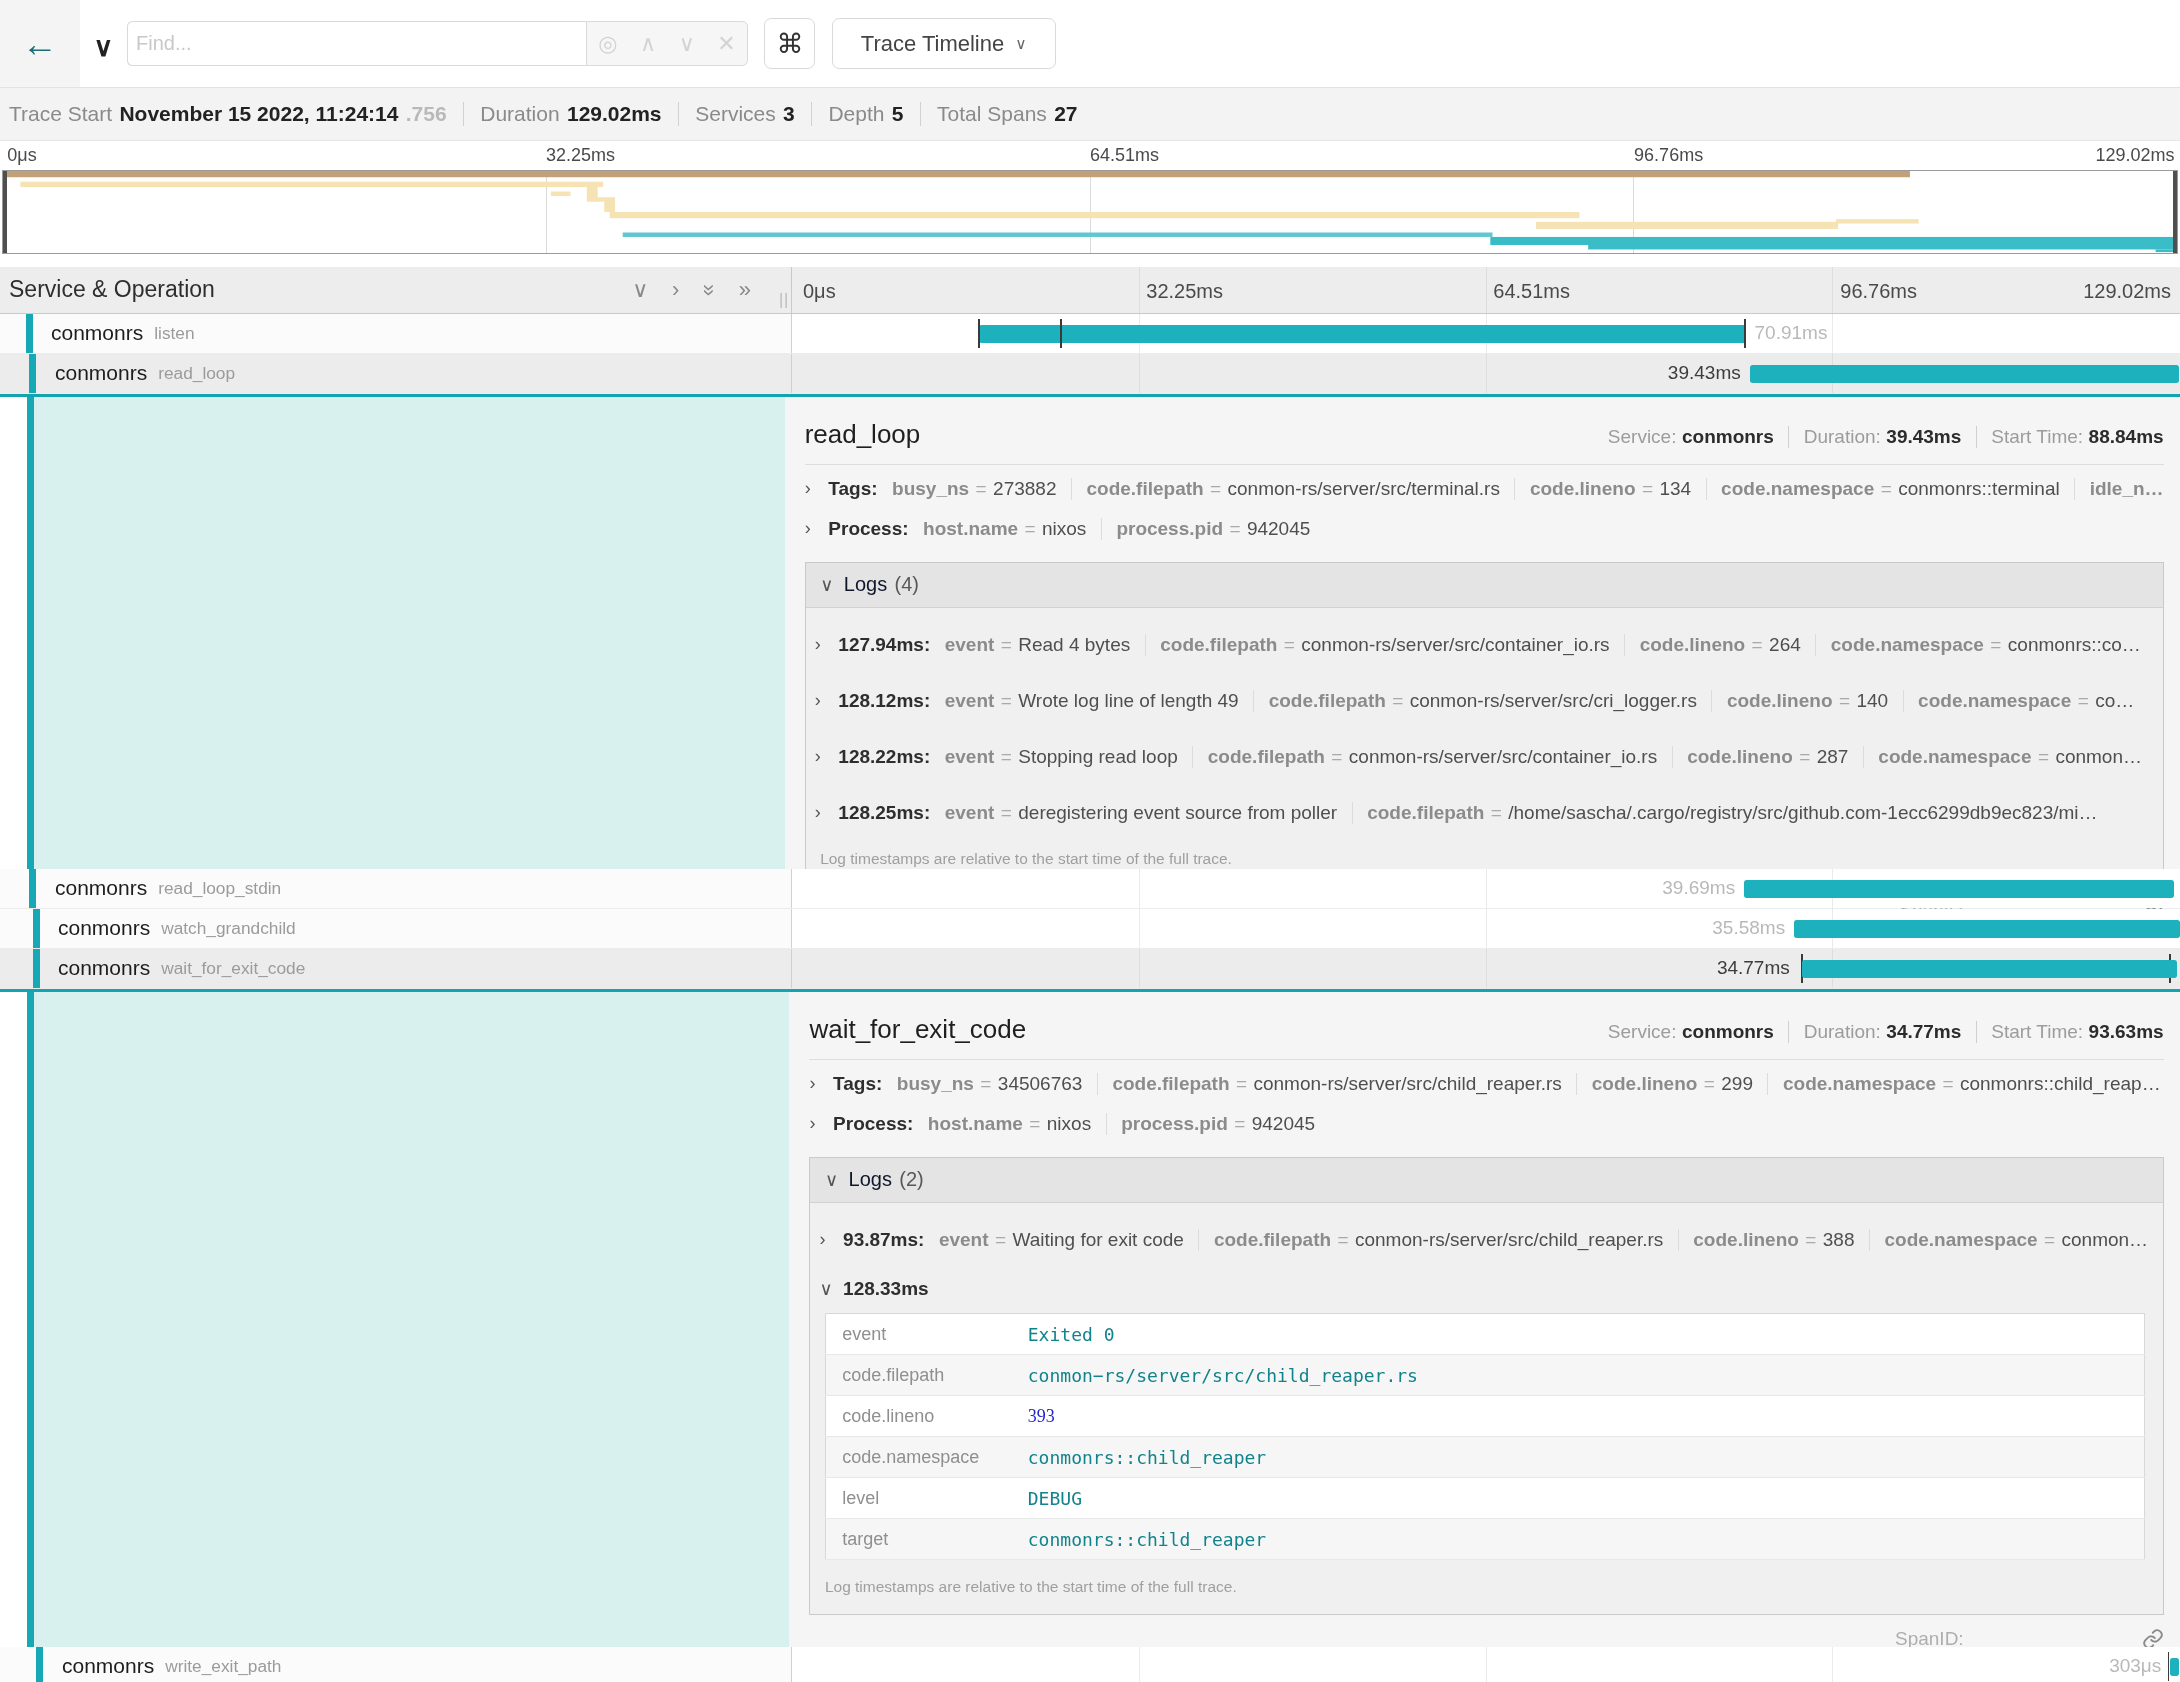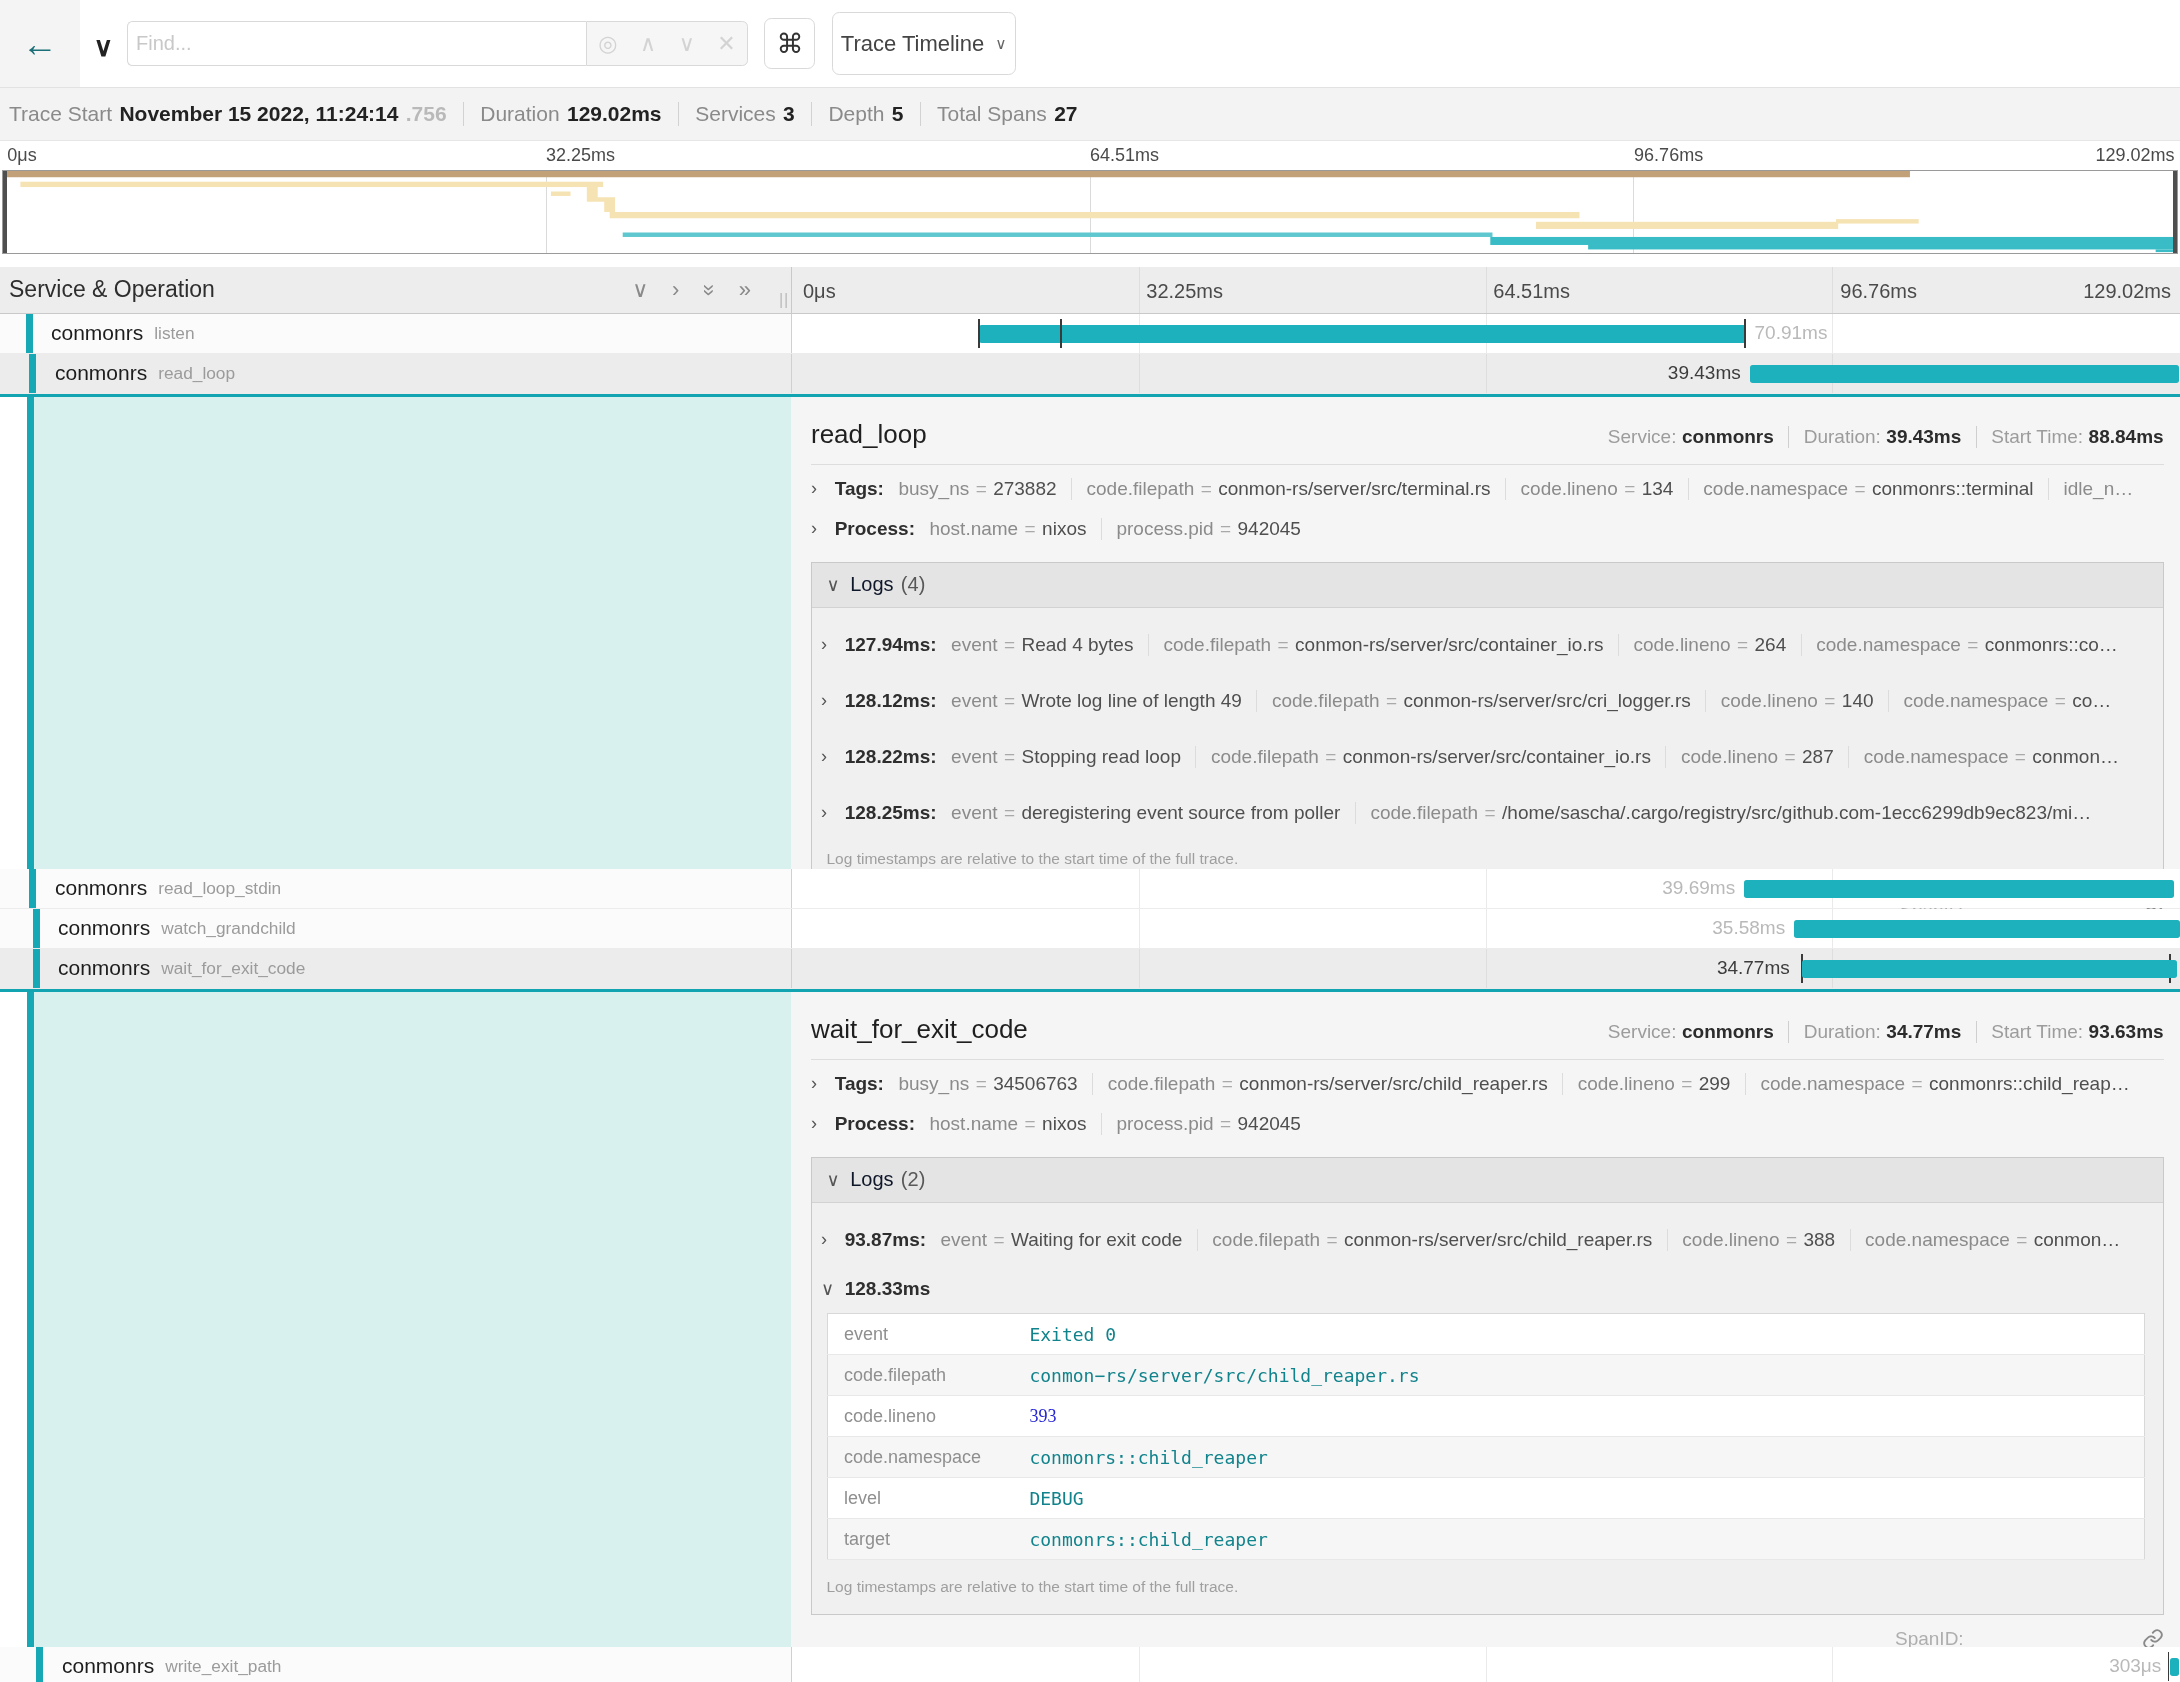--- a/index.html
+++ b/index.html
@@ -19,21 +19,21 @@
   .hdr-right { display:flex; align-items:center; gap:16.4px; padding-right:14.5px; }
   .find-wrap { display:flex; height:45px; }
   .find-input { width:459px; height:45px; border:0.9px solid #d9d9d9; border-right:none; border-radius:5.5px 0 0 5.5px;
     padding:0 8px; font-size:20px; color:#444; background:#fff; outline:none; }
   .find-input::placeholder { color:#c8c8c8; }
   .find-tools { width:162px; background:#f6f6f6; border:0.9px solid #d9d9d9; border-radius:0 5.5px 5.5px 0;
     display:flex; align-items:center; justify-content:space-around; color:#d3d3d3; font-size:22px; }
   .find-tools span { cursor:pointer; }
   .sq-btn { width:51px; height:51px; border:0.9px solid #d9d9d9; border-radius:7.3px; background:#fff;
     display:flex; align-items:center; justify-content:center; font-size:27px; color:#333; cursor:pointer; }
-  .view-btn { height:63px; border:0.9px solid #d9d9d9; border-radius:7.3px; background:#fff; padding:0 8px;
+  .view-btn { height:51px; border:0.9px solid #d9d9d9; border-radius:7.3px; background:#fff; padding:0 28px;
     display:flex; align-items:center; gap:11px; font-size:22px; color:#444; cursor:pointer; }
   .view-btn .chev { font-size:15.5px; color:#666; }
 
   
   .summary { height:53px; background:#f3f3f3; border-bottom:0.9px solid #e6e6e6; display:flex; align-items:center;
     padding-left:9px; font-size:21px; color:#8a8a8a; }
   .summary b { color:#222; font-weight:700; margin-left:7.3px; }
   .summary .frac { color:#b9b9b9; font-weight:700; }
   .sum-sep { width:0.9px; height:23.6px; background:#d2d2d2; margin:0 16.4px; }
 
@@ -100,21 +100,21 @@
   .d-title { font-size:26px; color:#1f1f1f; font-weight:500; }
   .d-stats { margin-left:auto; display:flex; align-items:center; font-size:19px; color:#9c9c9c; }
   .d-stats b { color:#2c2c2c; margin-left:5.5px; }
   .d-sep { width:0.9px; height:22px; background:#cfcfcf; margin:0 14.5px; }
   .d-rule { border:none; border-top:0.9px solid #ddd; margin:14.5px 0 3.6px 0; }
   .line { display:flex; align-items:center; min-height:40px; font-size:19px; }
   .chev-i { color:#555; font-size:18px; margin-right:11px; width:12.7px; }
   .line-label { font-weight:700; color:#2e2e2e; margin-right:14.5px; font-size:19px; }
   .kv { display:flex; align-items:center; white-space:nowrap; }
   .kv + .kv { border-left:0.9px solid #dcdcdc; margin-left:14.5px; padding-left:14.5px; }
-  .kv .k { color:#8b8b8b; }
+  .kv .k { color:#8b8b8b;font-weight:bold; }
   .kv .eq { color:#a9a9a9; margin:0 6.4px; }
   .kv .v { color:#4f4f4f; }
   .logs-box { border:0.9px solid #c9c9c9; margin-top:12.7px; background:#f0f0f0; }
   .logs-hdr { background:#e4e4e4; border-bottom:0.9px solid #d2d2d2; height:45px; display:flex; align-items:center;
     padding:0 14.5px; font-size:20px; cursor:pointer; }
   .logs-hdr .lh-label { font-weight:400; color:#0f172a; margin-right:7.3px; }
   .logs-hdr .lh-count { color:#585858; }
   .logs-body { padding:9px 14.5px 5.5px 9px; }
   .log-line { display:flex; align-items:center; min-height:56px; font-size:19px; cursor:pointer; }
   .log-ts { font-weight:700; color:#2e2e2e; margin-right:14.5px; white-space:nowrap; }

